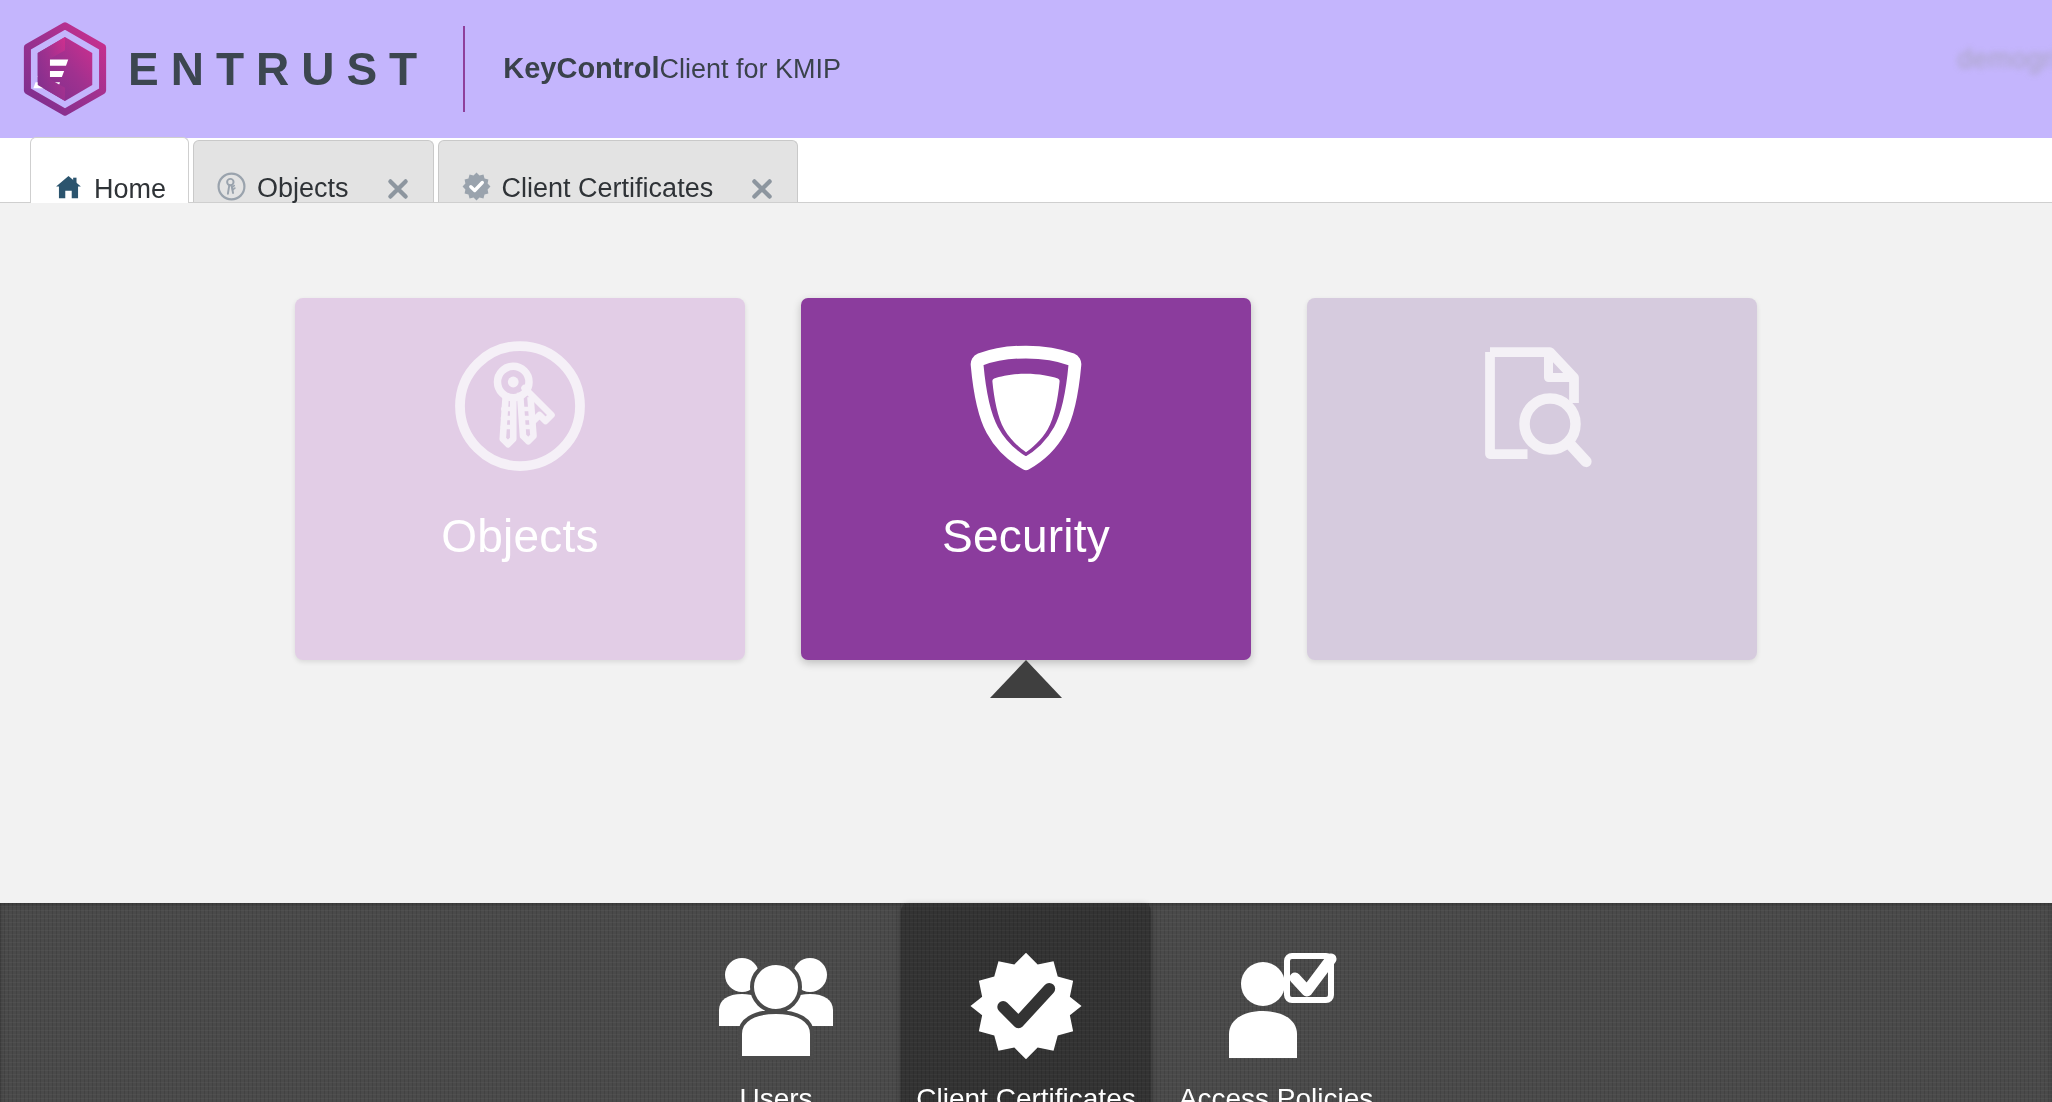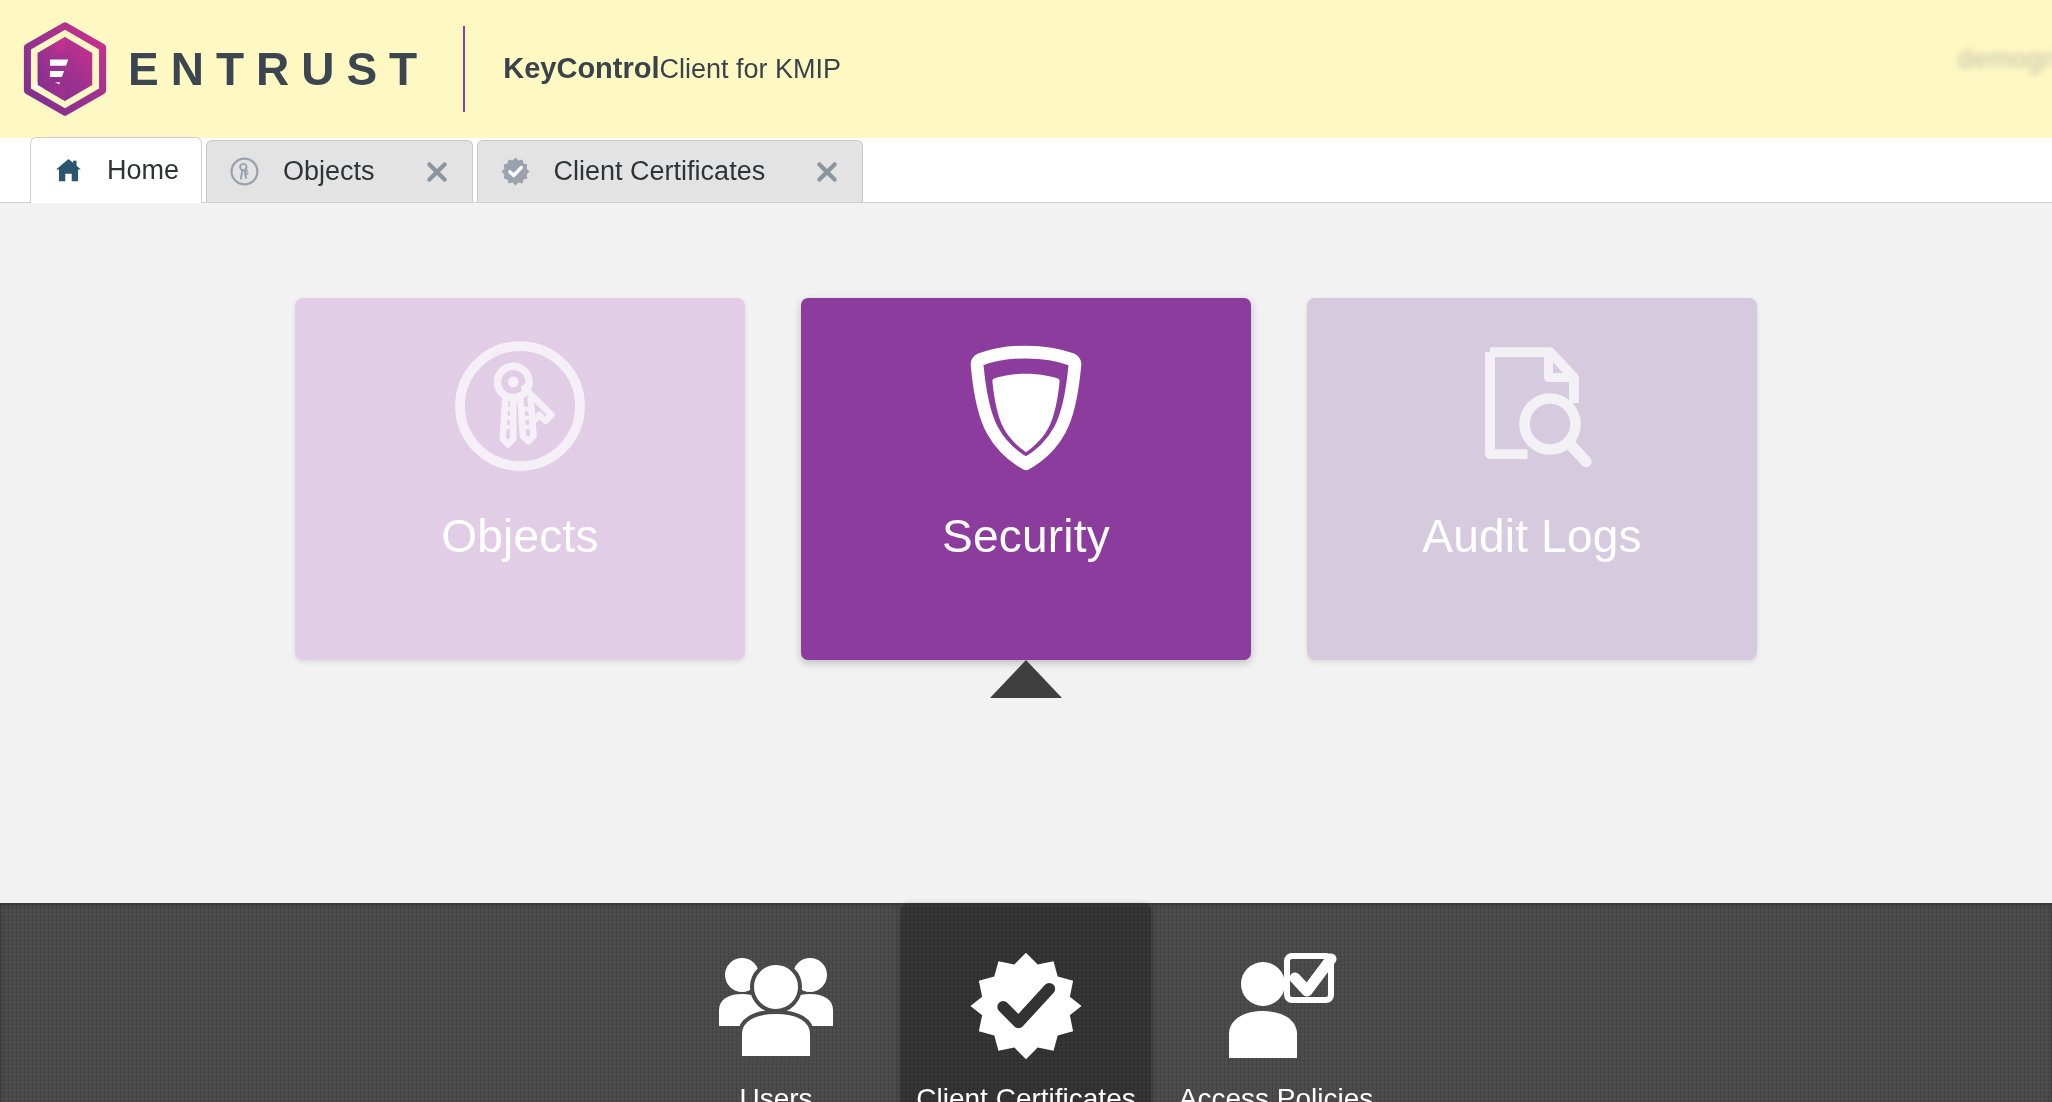--- a/index.html
+++ b/index.html
@@ -22,21 +22,21 @@
     position: relative;
     width: 2052px;
     height: 1102px;
     background: #f2f2f2;
   }
 
   
   .header {
     position: relative;
     height: 138px;
-    background: #fef9c3;
+    background: #c4b5fd;
     display: flex;
     align-items: center;
     padding-left: 18px;
   }
 
   .brand {
     display: flex;
     align-items: center;
     height: 100%;
   }
@@ -108,23 +108,23 @@
     display: flex;
     align-items: flex-end;
     padding-left: 30px;
     border-bottom: 1px solid #cfcfcf;
   }
 
   .tab {
     position: relative;
     height: 62px;
     display: flex;
-    align-items: center;
-    gap: 23px;
-    padding: 8px 22px;
+    align-items: flex-end;
+    gap: 10px;
+    padding: 0 22px;
     border: 1px solid #c9c9c9;
     border-bottom: none;
     border-radius: 6px 6px 0 0;
     background: #e3e3e3;
     font-size: 27px;
     color: #2f3337;
     cursor: pointer;
     white-space: nowrap;
     margin-right: 4px;
   }
@@ -391,21 +391,20 @@
       <div class="tile tile-auditlogs">
         <div class="tile-icon-wrap">
           <svg class="tile-icon" width="150" height="150" viewBox="0 0 100 100">
             <path d="M22 14 L62 14 L78 31 L78 48" fill="none" stroke="#f4f1f6" stroke-width="6.5" stroke-linejoin="round"></path>
             <path d="M22 14 L22 82 L47 82" fill="none" stroke="#f4f1f6" stroke-width="6.5" stroke-linejoin="round"></path>
             <path d="M61 15 L61 31 L77 31" fill="none" stroke="#f4f1f6" stroke-width="6" stroke-linejoin="round"></path>
             <circle cx="62" cy="62" r="17" fill="none" stroke="#f4f1f6" stroke-width="7"></circle>
             <path d="M74.5 74.5 L86 87" stroke="#f4f1f6" stroke-width="7.5" stroke-linecap="round"></path>
           </svg>
         </div>
-        <div class="tile-label">Audit Logs</div>
       </div>
     </div>
 
     <div class="submenu">
       <div class="submenu-inner">
 
         <div class="submenu-item">
           <div class="submenu-icon-wrap">
             <svg class="submenu-icon" width="122" height="112" viewBox="0 0 122 112">
               <circle cx="27" cy="25" r="17" fill="#ffffff"></circle>

